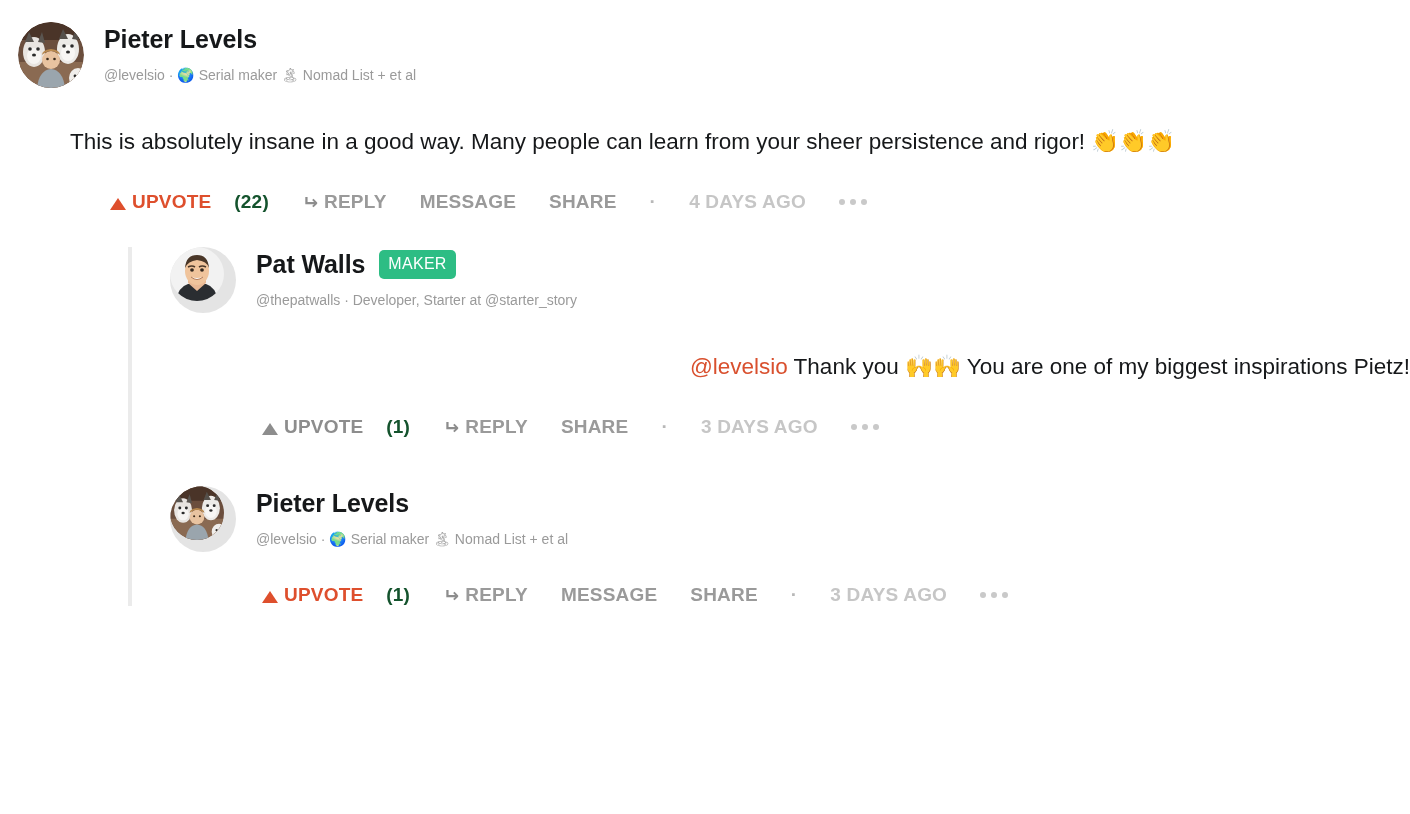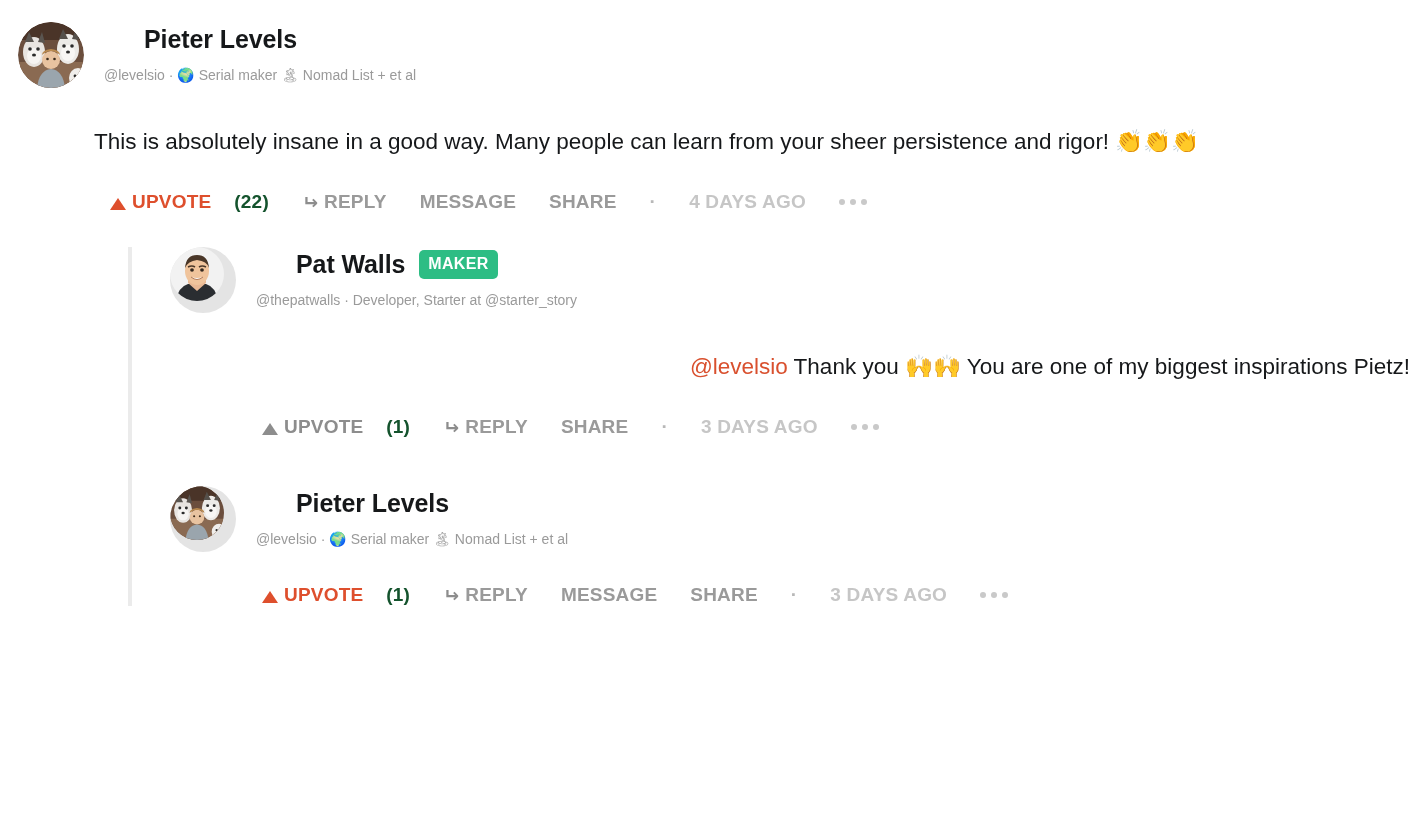--- a/index.html
+++ b/index.html
@@ -49,21 +49,21 @@
   }
   .author-name {
     font-weight: bold;
     color: #16181a;
     letter-spacing: -0.1px;
     white-space: nowrap;
   }
   .maker-badge {
     background: #2dbd84;
     color: #ffffff;
-    font-weight: bold;
+    font-weight: normal;
     border-radius: 5px;
     letter-spacing: 0.3px;
     white-space: nowrap;
     line-height: 1;
   }
   .byline {
     color: #9a9a9a;
     white-space: nowrap;
   }
   .byline .emoji { font-family: "DejaVu Sans", sans-serif; }
@@ -129,26 +129,26 @@
     display: block;
     width: 6px; height: 6px;
     border-radius: 50%;
     background: #c9c9c9;
   }
 
   
   #root-comment { padding-left: 18px; }
   #root-comment .avatar { width: 66px; height: 66px; margin-right: 20px; }
   #root-comment .identity { padding-top: 2px; }
-  #root-comment .author-name { font-size: 25px; line-height: 30px; margin-left: 40px; }
+  #root-comment .author-name { font-size: 25px; line-height: 30px; }
   #root-comment .byline { font-size: 14px; line-height: 30px; margin-top: 6px; }
   #root-comment .body-text {
     font-size: 22.5px;
     line-height: 38px;
-    margin: 32px 0 0 76px;
+    margin: 32px 0 0 52px;
     max-width: 1300px;
   }
   #root-comment .actions {
     font-size: 19px;
     margin: 30px 0 0 92px;
     gap: 33px;
     text-align: center;
   }
 
   

